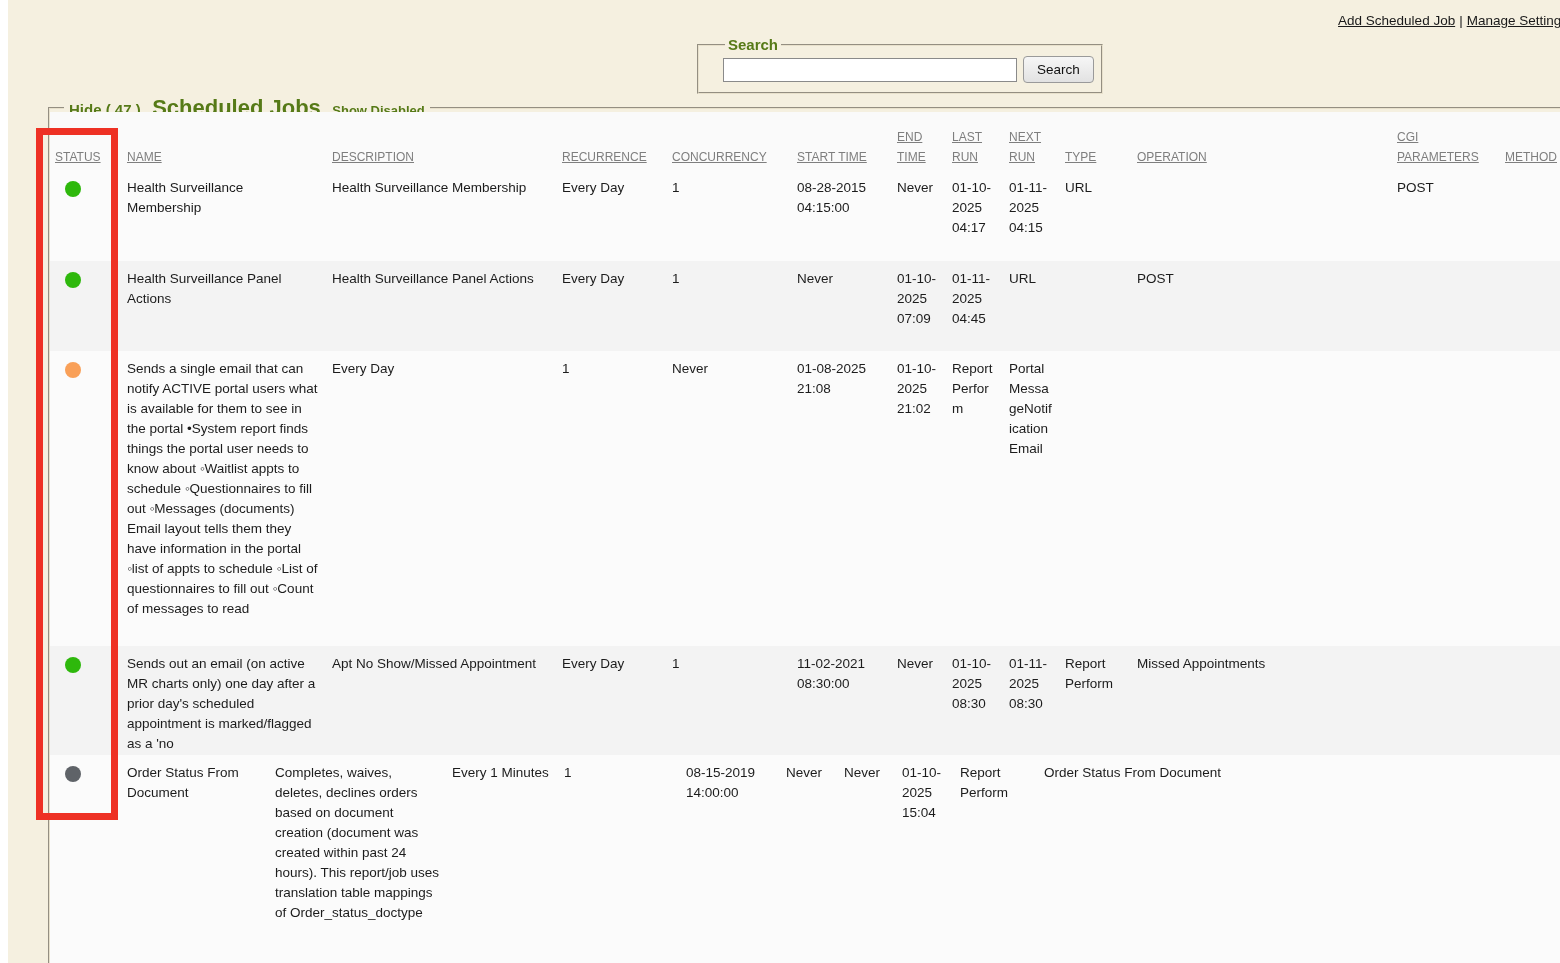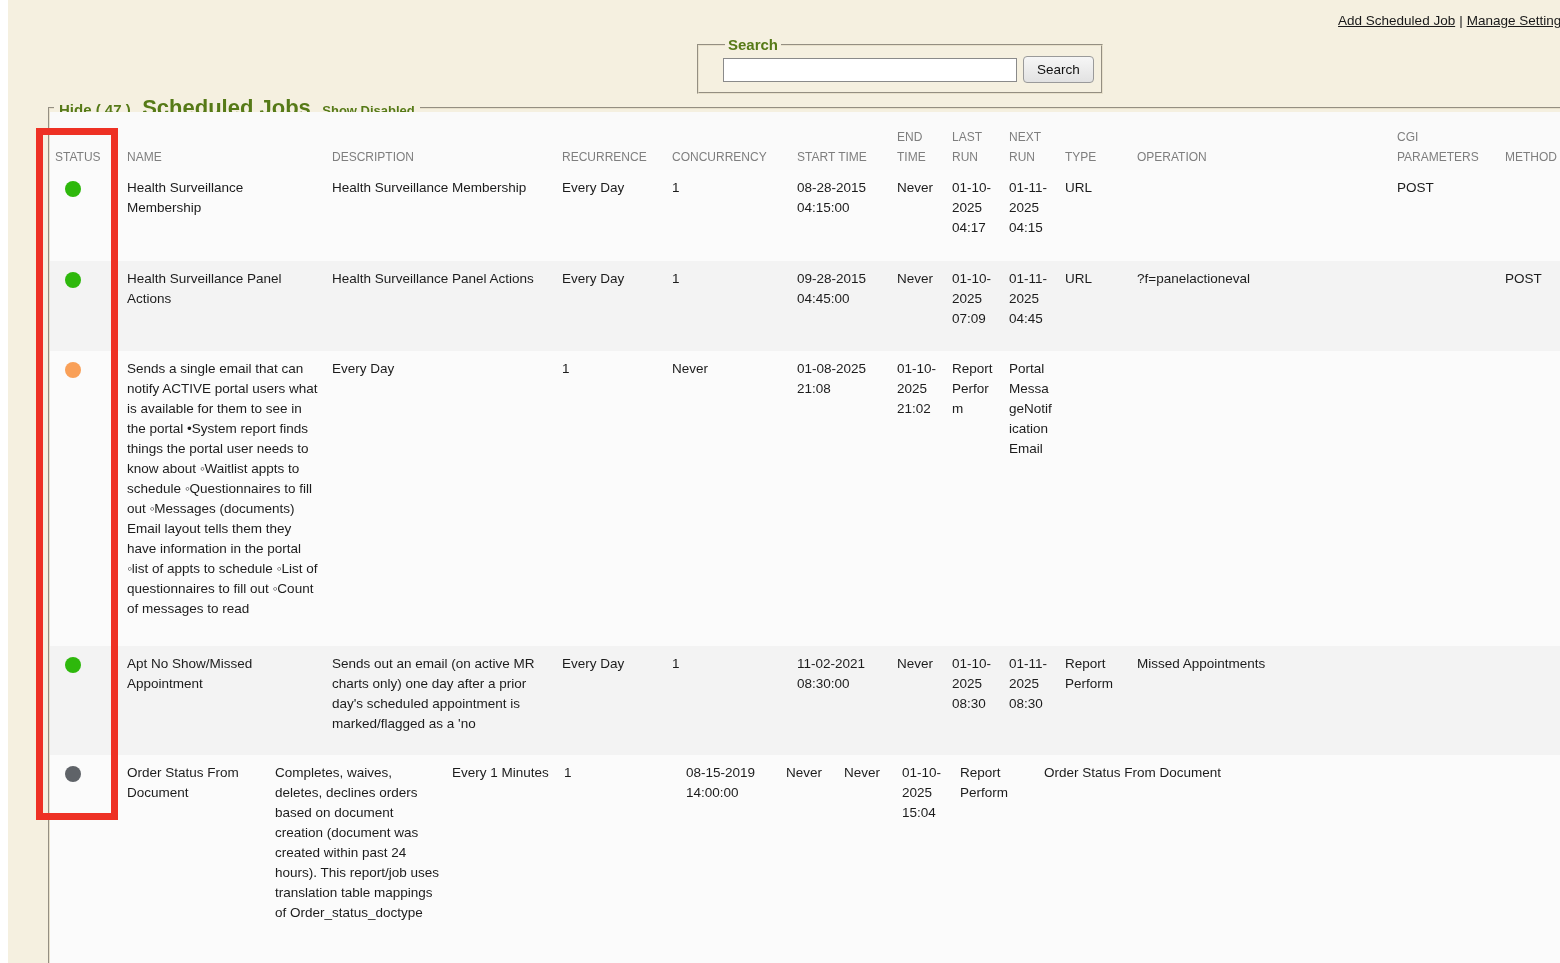--- a/index.html
+++ b/index.html
@@ -24,36 +24,36 @@
   .search-input{width:286px;height:20px;border:1px solid #8a8a8a;background:#fff;font-size:13px;padding:1px 3px;font-family:"Liberation Sans",sans-serif;}
   .search-btn{height:27px;padding:0 13px;margin-left:6px;font-size:13.5px;color:#111;
     background:linear-gradient(#f6f6f6,#e2e2e2);border:1px solid #9a9a9a;border-radius:4px;
     font-family:"Liberation Sans",sans-serif;cursor:pointer;}
 
   
   .jobs-fieldset{
     position:absolute;left:48px;top:95px;width:1520px;height:885px;z-index:1;
     border:2px groove #e8e1cc;margin:0;padding:0;background:transparent;
   }
-  .jobs-legend{padding:0 5px;margin-left:4px;white-space:nowrap;}
+  .jobs-legend{padding:0 5px;margin-left:14px;white-space:nowrap;}
   .hide-link{font-size:15px;font-weight:bold;color:#567a17;text-decoration:underline;cursor:pointer;}
   .jobs-title{font-size:22px;font-weight:bold;color:#567a17;margin:0 7px;}
   .show-disabled{font-size:13px;font-weight:600;color:#567a17;text-decoration:underline;cursor:pointer;}
 
   .table-bg{position:absolute;left:50px;top:112px;width:1510px;height:851px;background:#fafafa;z-index:1;}
 
   
   .jobs-table{position:absolute;left:50px;top:126px;width:1512px;z-index:2;
     font-size:13.5px;color:#1c1c1c;line-height:20px;}
   .trow{display:grid;grid-template-columns:72px 205px 230px 110px 125px 100px 55px 57px 56px 72px 260px 108px 62px;background:#fbfbfb;}
   .trow.alt{background:#f3f3f3;}
   .trow.r5{grid-template-columns:72px 148px 177px 112px 122px 100px 58px 58px 58px 84px 300px 58px 58px;}
   .cell{padding:8px 6px 0 5px;overflow-wrap:break-word;}
   .thead{background:#fafafa;min-height:44px;align-items:end;color:#7e7e7e;font-size:12px;}
-  .thead .cell{padding:0 4px 3px 5px;cursor:pointer;}
+  .thead .cell{padding:0 4px 3px 5px;text-decoration:underline;cursor:pointer;}
   .r1{min-height:91px;}
   .r2{min-height:90px;}
   .r3{min-height:295px;}
   .r4{min-height:109px;}
   .r5{min-height:220px;}
   .dot{width:16px;height:16px;border-radius:50%;display:inline-block;margin-left:10px;margin-top:3px;}
 
   
   .annotation-box{position:absolute;left:36px;top:128px;width:68px;height:678px;
     border:7px solid #ee3124;z-index:10;pointer-events:none;}
@@ -117,48 +117,46 @@
     <div class="cell"></div>
     <div class="cell">POST</div>
   </div>
 
   <div class="trow alt r2">
     <div class="cell"><span class="dot" style="background-color: rgb(46, 184, 12);"></span></div>
     <div class="cell">Health Surveillance Panel Actions</div>
     <div class="cell">Health Surveillance Panel Actions</div>
     <div class="cell">Every Day</div>
     <div class="cell">1</div>
-    <div class="cell">09-28-2015 04:45:00</div>
     <div class="cell">Never</div>
     <div class="cell">01-10-2025 07:09</div>
     <div class="cell">01-11-2025 04:45</div>
     <div class="cell">URL</div>
-    <div class="cell">?f=panelactioneval</div>
     <div class="cell"></div>
     <div class="cell">POST</div>
   </div>
 
   <div class="trow r3">
     <div class="cell"><span class="dot" style="background-color: rgb(249, 160, 88);"></span></div>
     <div class="cell">Sends a single email that can notify ACTIVE portal users what is available for them to see in the portal •System report finds things the portal user needs to know about ◦Waitlist appts to schedule ◦Questionnaires to fill out ◦Messages (documents) Email layout tells them they have information in the portal ◦list of appts to schedule ◦List of questionnaires to fill out ◦Count of messages to read</div>
     <div class="cell">Every Day</div>
     <div class="cell">1</div>
     <div class="cell">Never</div>
     <div class="cell">01-08-2025 21:08</div>
     <div class="cell">01-10-2025 21:02</div>
     <div class="cell">Report Perform</div>
     <div class="cell">PortalMessageNotificationEmail</div>
     <div class="cell"></div>
     <div class="cell"></div>
   </div>
 
   <div class="trow alt r4">
     <div class="cell"><span class="dot" style="background-color: rgb(46, 184, 12);"></span></div>
+    <div class="cell">Sends out an email (on active MR charts only) one day after a prior day's scheduled appointment is marked/flagged as a 'no</div>
     <div class="cell">Apt No Show/Missed Appointment</div>
-    <div class="cell">Sends out an email (on active MR charts only) one day after a prior day's scheduled appointment is marked/flagged as a 'no</div>
     <div class="cell">Every Day</div>
     <div class="cell">1</div>
     <div class="cell">11-02-2021 08:30:00</div>
     <div class="cell">Never</div>
     <div class="cell">01-10-2025 08:30</div>
     <div class="cell">01-11-2025 08:30</div>
     <div class="cell">Report Perform</div>
     <div class="cell">Missed Appointments</div>
     <div class="cell"></div>
     <div class="cell"></div>

